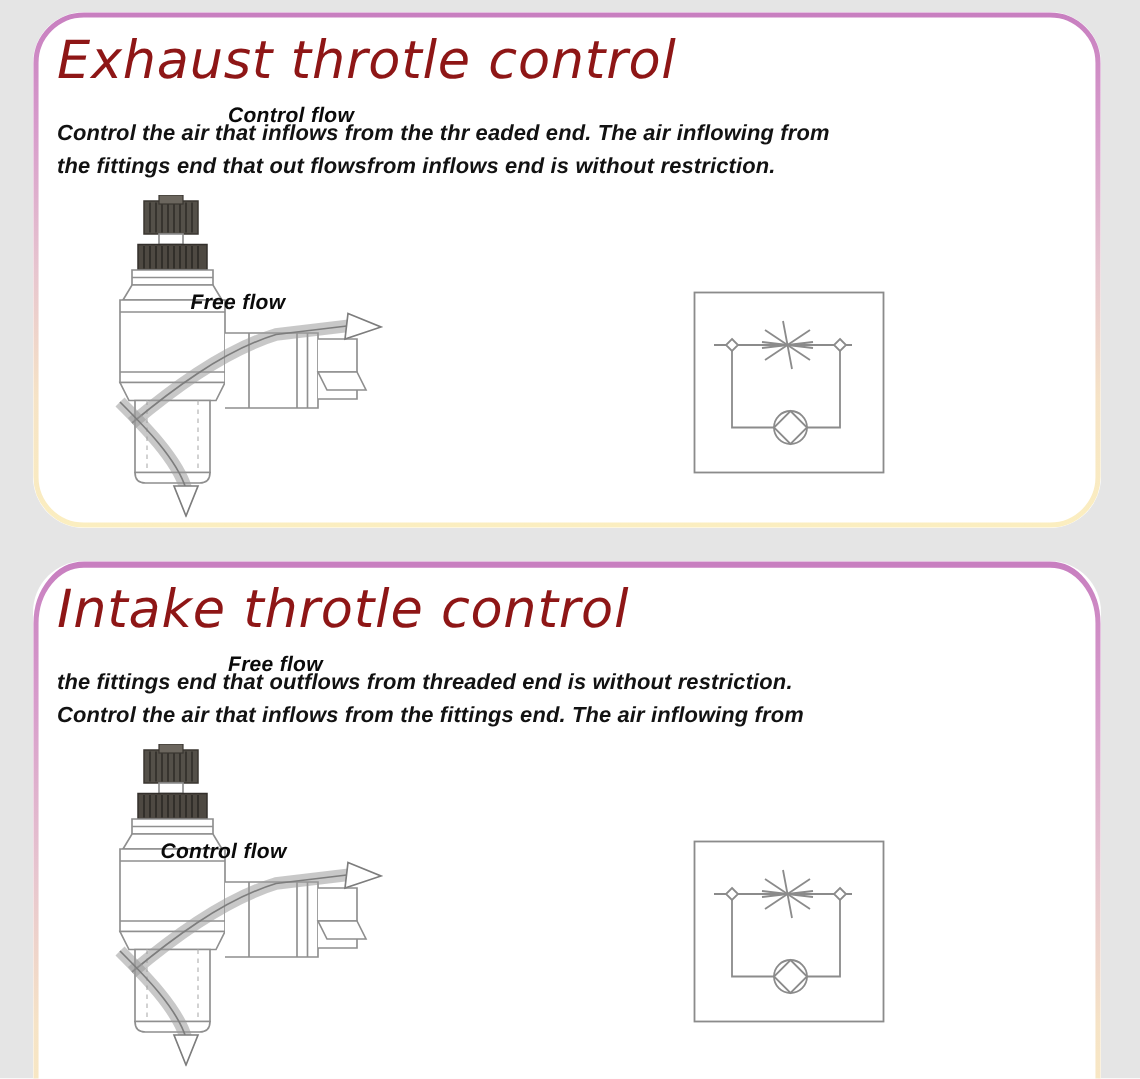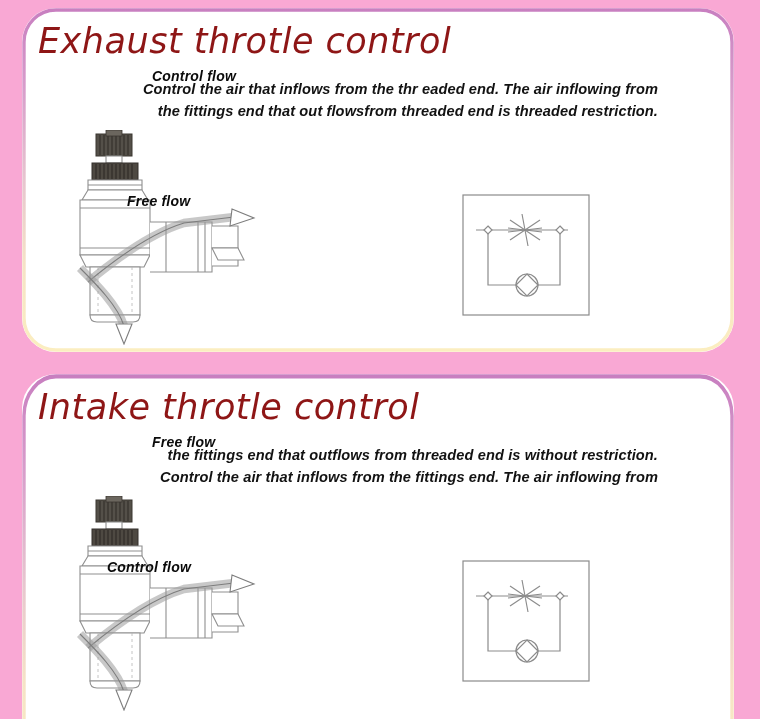--- a/index.html
+++ b/index.html
@@ -6,21 +6,21 @@
   html, body {
     margin: 0; padding: 0;
     width: 760px; height: 719px;
     background: #ffffff;
     font-family: "Liberation Sans", sans-serif;
     overflow: hidden;
   }
   .page {
     position: relative;
     width: 760px; height: 719px;
-    background: #f9a8d4;
+    background: #e5e5e5;
   }
 
   
   .card {
     position: absolute;
     left: 22px;
     width: 712px;
     border-radius: 34px;
     background: #ffffff;
     overflow: visible;
@@ -63,21 +63,21 @@
     top: 70px;
     width: 620px;
     color: #121212;
     font-family: "Liberation Sans", sans-serif;
     font-size: 14.6px;
     font-style: italic;
     font-weight: bold;
     line-height: 1.52;
     letter-spacing: 0.1px;
   }
-  .card-body .line { display: block; white-space: nowrap; text-align: right; }
+  .card-body .line { display: block; white-space: nowrap; }
 
   
   .flow-label {
     position: absolute;
     color: #0a0a0a;
     font-family: "Liberation Sans", sans-serif;
     font-size: 14px;
     font-style: italic;
     font-weight: bold;
     white-space: nowrap;
@@ -123,21 +123,21 @@
         </defs>
         <rect x="2" y="2" width="708" height="340" rx="32" ry="32" fill="#ffffff" stroke="url(#bgrad1)" stroke-width="3.4"></rect>
       </svg>
     </div>
 
     <div class="card-inner">
       <div class="card-title">Exhaust throtle control</div>
 
       <div class="card-body">
         <span class="line">Control the air that inflows from the thr eaded end. The air inflowing from</span>
-        <span class="line">the fittings end that out flowsfrom threaded end is threaded restriction.</span>
+        <span class="line">the fittings end that out flowsfrom inflows end is without restriction.</span>
       </div>
 
       <div class="valve-art">
         <svg width="260" height="215" viewBox="0 0 260 215" aria-hidden="true">
           <g fill="none" stroke="#8f8f8f" stroke-width="1.1">
 
             <g>
               <rect x="34" y="4" width="36" height="22" fill="#545049" stroke="#3a3631" stroke-width="1"></rect>
               <g stroke="#2e2b27" stroke-width="1">
                 <line x1="38" y1="5" x2="38" y2="25"></line>

